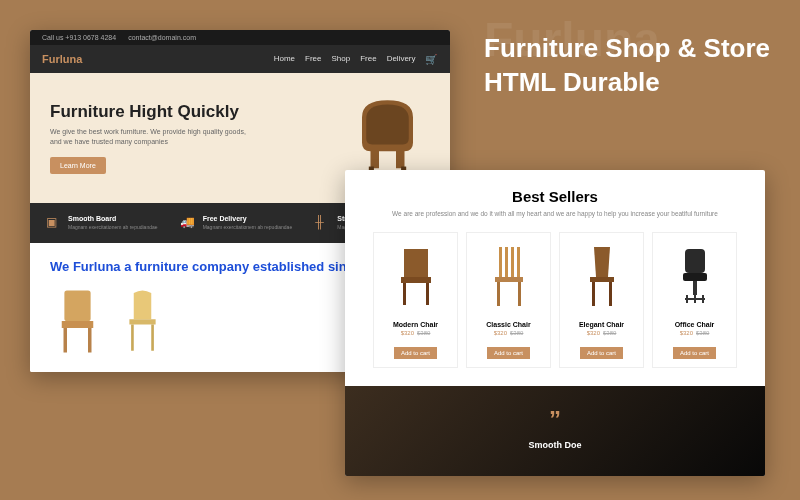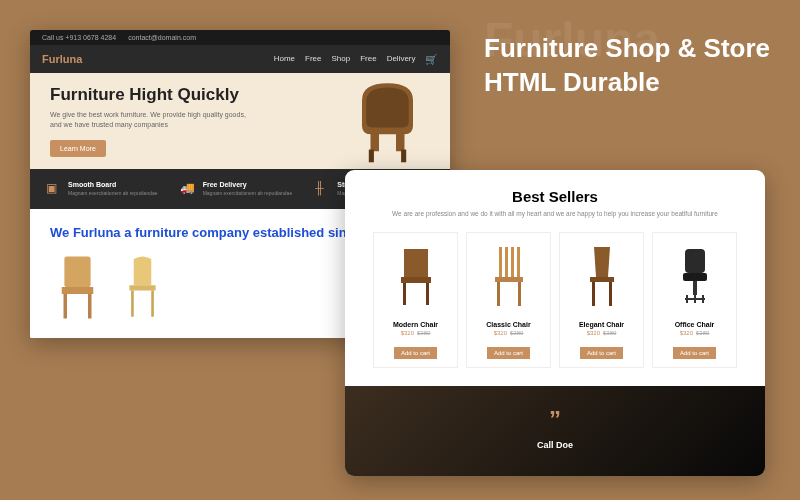--- a/index.html
+++ b/index.html
@@ -6,38 +6,38 @@
 body{background:#a67c52;width:800px;height:500px;overflow:hidden;position:relative}
 .showcase-title{position:absolute;right:30px;top:32px;color:#ffffff;font-size:26px;font-weight:600;line-height:1.3}
 .showcase-ghost{position:absolute;right:140px;top:12px;color:rgba(255,255,255,0.08);font-size:48px;font-weight:700}
 .card1{position:absolute;left:30px;top:30px;width:420px;background:#fff;border-radius:2px;box-shadow:0 6px 24px rgba(0,0,0,0.3);overflow:hidden}
 .topbar{background:#1a1a1a;color:#aaa;font-size:7px;padding:4px 12px;display:flex;gap:12px}
 .header{background:#2a2a2a;padding:8px 12px;display:flex;align-items:center;justify-content:space-between}
 .logo{color:#c89060;font-weight:700;font-size:11px}
 .nav{display:flex;gap:10px;font-size:8px;color:#ddd}
 .nav span{cursor:pointer}
 .cart{font-size:10px;color:#fff}
-.hero{background:#f5ead8;padding:18px 20px;display:flex;align-items:center;justify-content:space-between;height:96px}
+.hero{background:#f5ead8;padding:18px 20px;display:flex;align-items:center;justify-content:space-between;height:130px}
 .hero-left{width:55%}
 .hero h1{font-size:17px;font-weight:700;color:#222;margin-bottom:5px}
 .hero p{font-size:7px;color:#666;line-height:1.4;margin-bottom:8px}
 .btn{background:#c89060;color:#fff;border:none;padding:5px 10px;font-size:7px;border-radius:2px;cursor:pointer}
 .armchair{width:85px;height:95px;position:relative}
 .armchair svg{width:100%;height:100%}
 .features{background:#2a2a2a;display:flex;padding:12px 16px;gap:16px}
 .feat{display:flex;gap:6px;flex:1}
 .feat-icon{width:16px;height:16px;color:#c89060;font-size:12px}
 .feat-txt h4{color:#fff;font-size:7px;margin-bottom:2px}
 .feat-txt p{color:#888;font-size:5px;line-height:1.3}
 .about{background:#fff;padding:16px 20px}
 .about h2{font-size:13px;font-weight:700;color:#222;line-height:1.3}
 .about h2 span{color:#1d4ed8}
 .about-chairs{display:flex;gap:10px;margin-top:10px}
 .chair-sm{width:55px;height:70px}
-.card2{position:absolute;right:35px;top:170px;width:420px;background:#fff;border-radius:9px;box-shadow:0 6px 24px rgba(0,0,0,0.3);overflow:hidden}
+.card2{position:absolute;right:35px;top:170px;width:420px;background:#fff;border-radius:2px;box-shadow:0 6px 24px rgba(0,0,0,0.3);overflow:hidden}
 .sellers{padding:18px 20px;text-align:center}
 .sellers h2{font-size:15px;font-weight:700;margin-bottom:4px}
 .sellers p{font-size:6.5px;color:#888;line-height:1.4;margin-bottom:14px}
 .products{display:flex;gap:8px;justify-content:center}
 .prod{border:1px solid #eee;width:85px;padding:8px 6px;text-align:center}
 .prod-img{width:60px;height:70px;margin:0 auto 6px}
 .prod h5{font-size:7px;font-weight:600;margin-bottom:2px}
 .prod-prices{font-size:6px;margin-bottom:5px}
 .prod-prices .old{color:#aaa;text-decoration:line-through;margin-left:3px}
 .prod-prices .new{color:#c89060}
@@ -178,15 +178,15 @@
             <path d="M20 58 L40 58 M22 54 L22 62 M30 54 L30 62 M38 54 L38 62" stroke="#333" stroke-width="2"></path>
           </svg>
         <h5>Office Chair</h5>
         <div class="prod-prices"><span class="new">$320</span><span class="old">$380</span></div>
         <button class="btn-sm">Add to cart</button>
       </div>
     </div>
   </div>
   <div class="testimonial">
     <div class="quote">”</div>
-    <div class="author">Call Doe</div>
+    <div class="author">Smooth Doe</div>
   </div>
 </div>
 
 </body></html>

